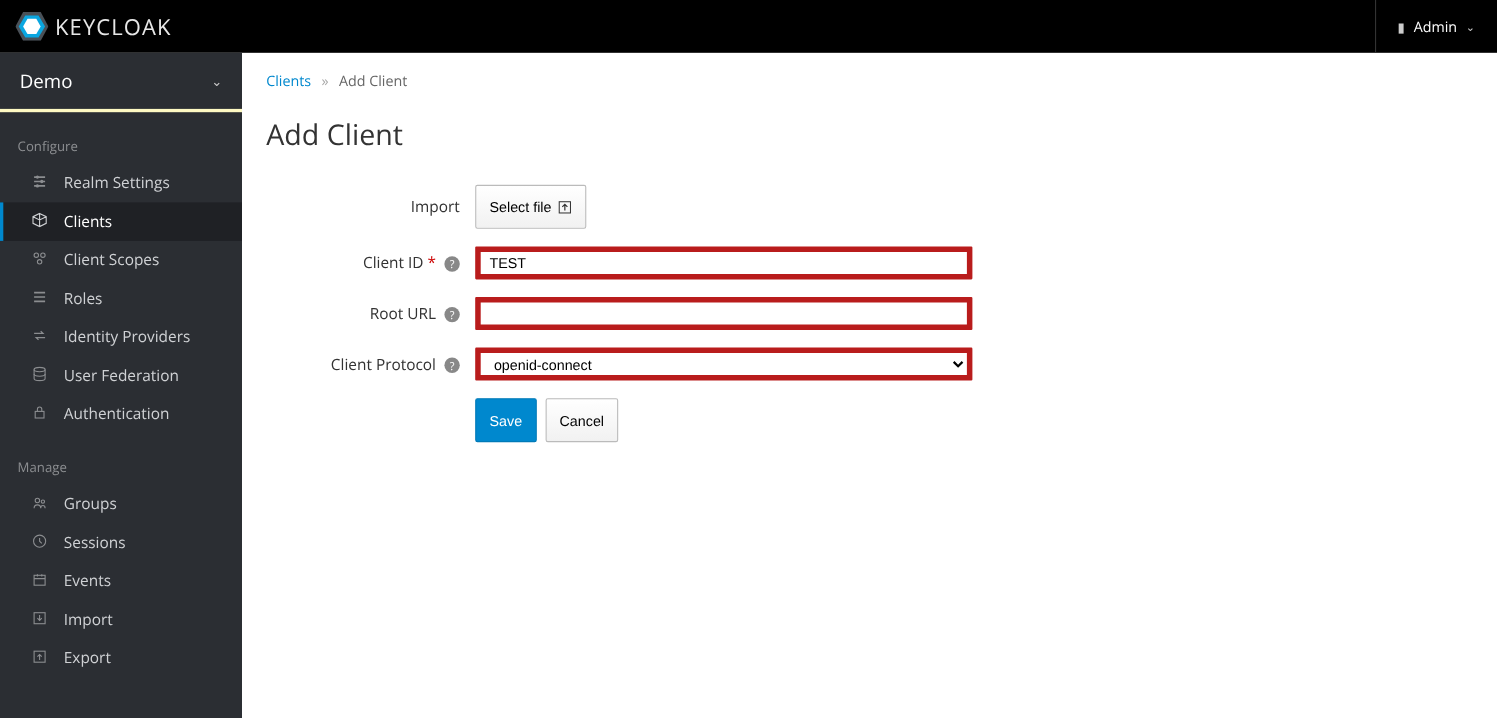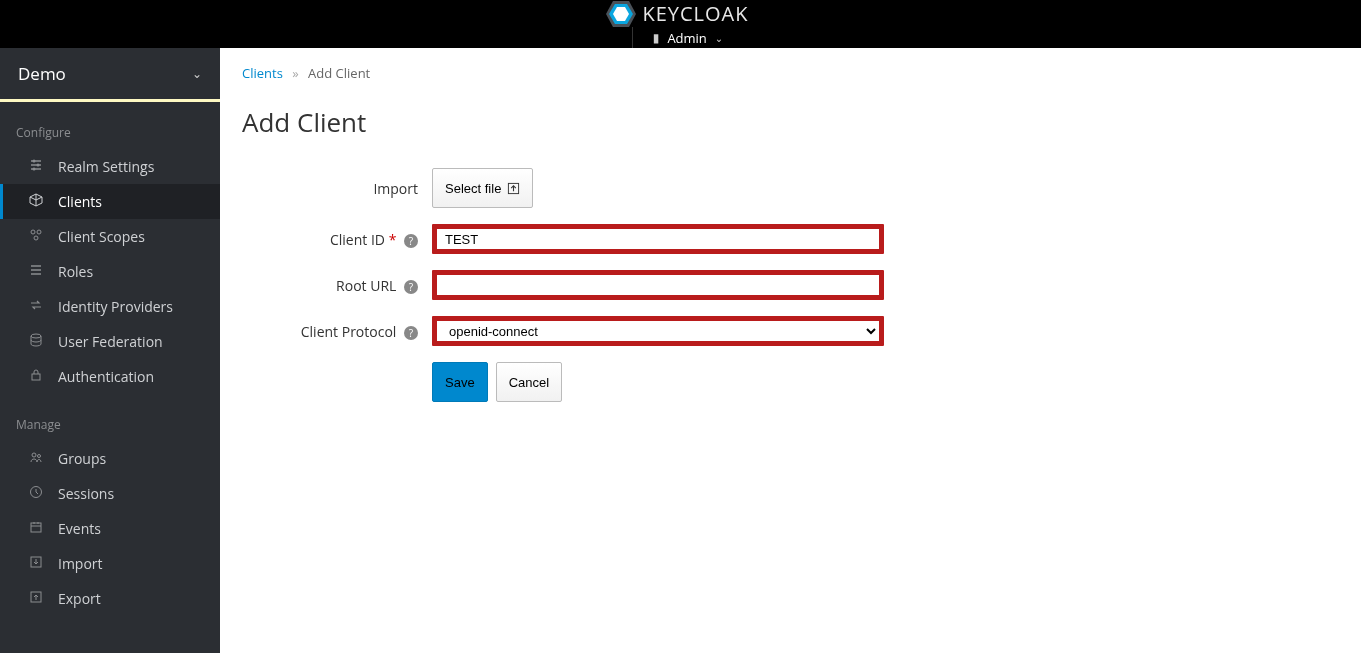--- a/index.html
+++ b/index.html
@@ -12,21 +12,20 @@
     height: 653px;
     overflow: hidden;
   }
   .topbar {
     height: 48px;
     background: #000;
     display: flex;
     align-items: center;
     justify-content: space-between;
     padding: 0 20px 0 14px;
-    flex-direction: column;
   }
   .logo {
     display: flex;
     align-items: center;
     gap: 6px;
     color: #e7e7e7;
     letter-spacing: 1px;
     font-weight: 500;
     font-size: 20px;
   }
@@ -148,21 +147,21 @@
     padding: 0 12px;
     border: 1px solid #bbb;
     background: linear-gradient(#fff,#f1f1f1);
     border-radius: 2px;
     font-size: 13px;
     cursor: pointer;
   }
   .btn-primary {
     background: #0088ce;
     border-color: #007ab8;
-    color: #000000;
+    color: #ffffff;
   }
   .btn-file {
     display: inline-flex;
     align-items: center;
     gap: 6px;
   }
   .btn-row { margin-left: 190px; display:flex; gap:8px; margin-top:4px;}
 </style>
 </head>
 <body>

